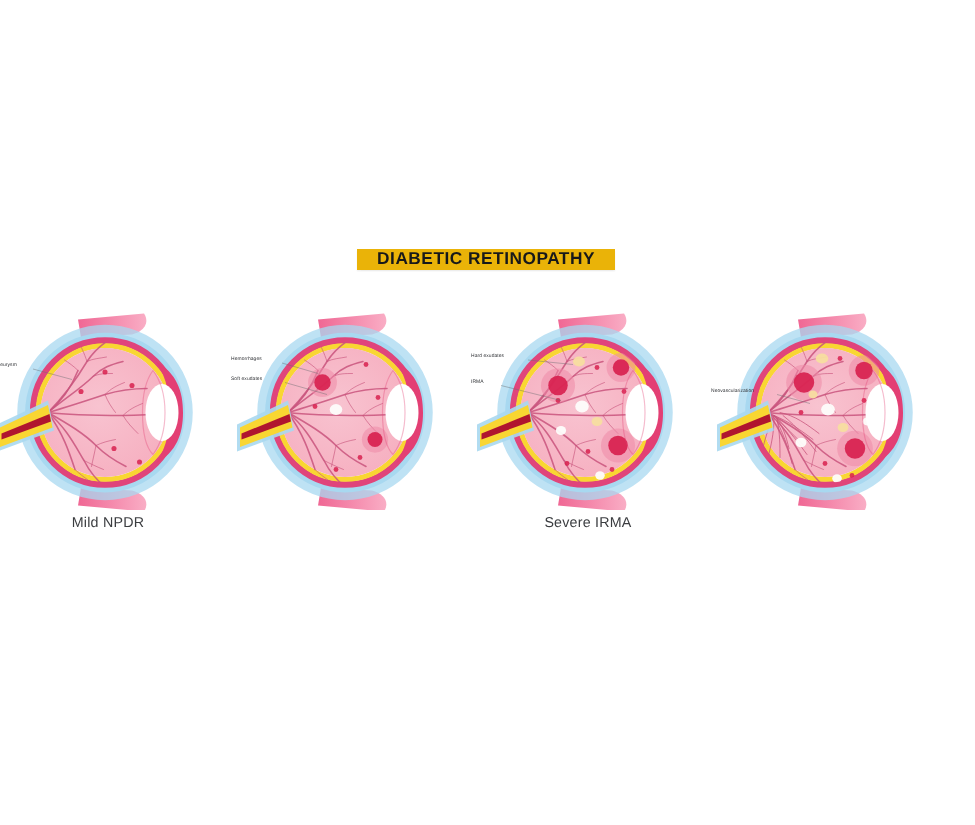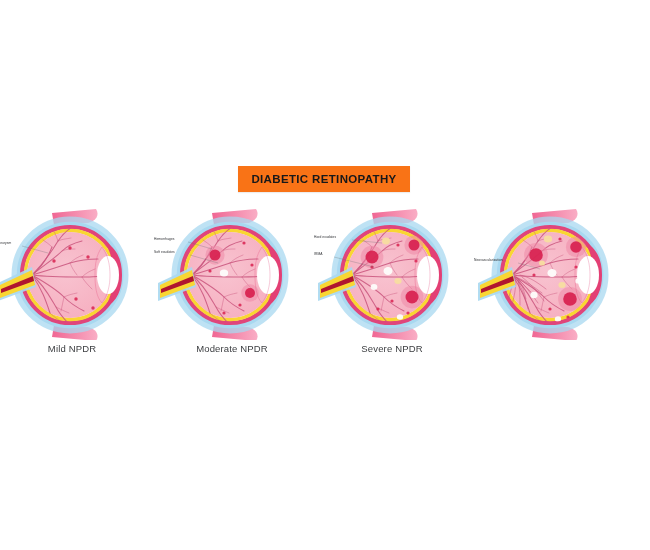--- a/index.html
+++ b/index.html
@@ -9,22 +9,22 @@
     font-family:"Liberation Sans", sans-serif;
     overflow:hidden;
     position:relative;
   }
   #stage{position:absolute;left:0;top:0;width:650px;height:550px;}
 
   
   #title-banner{
     position:absolute;
     left:238px;top:166px;
-    width:172px;height:26px;
-    background:#f97316;
+    width:172px;height:14px;
+    background:#eab308;
     display:flex;align-items:center;justify-content:center;
     box-shadow:0 1px 1px rgba(0,0,0,0.07);
   }
   #title-banner .title-text{
     font-size:11.5px;
     font-weight:bold;
     letter-spacing:0.35px;
     color:#17181a;
     white-space:nowrap;
   }
@@ -239,21 +239,20 @@
       <path d="M110,42 C116,50 118,60 118,70 C118,80 116,90 110,98
                C104,92 103,80 103,70 C103,60 104,50 110,42 Z" fill="none" stroke="#e33f74" stroke-width="0.8" opacity="0.35"></path>
     </g>
   </svg>
       <svg viewBox="0 0 160 135" style="position:absolute;left:0;top:0;width:160px;height:135px;pointer-events:none;">
         <path d="M36,37 L60,44" stroke="#6b6d70" stroke-width="0.35" fill="none" opacity="0.85"></path>
         <path d="M38,50 L66,58" stroke="#6b6d70" stroke-width="0.35" fill="none" opacity="0.85"></path>
       </svg>
       <div class="callout" style="left: 2px; top: 33px;">Hemorrhages</div>
       <div class="callout" style="left: 2px; top: 46px;">Soft exudates</div>
-      <div class="eye-caption">Moderate NPDR</div>
     </div>
   <div class="eye-panel" id="panel-2">
   <svg class="eye-svg" viewBox="0 0 160 135" xmlns="http://www.w3.org/2000/svg">
     <defs>
       <radialGradient id="vitg2" cx="45%" cy="45%" r="62%">
         <stop offset="0%" stop-color="#f8c3d0"></stop>
         <stop offset="100%" stop-color="#f6afc0"></stop>
       </radialGradient>
       <linearGradient id="musg2" x1="0" y1="0" x2="1" y2="0">
         <stop offset="0%" stop-color="#ef5f8e"></stop>
@@ -338,21 +337,21 @@
       <path d="M110,42 C116,50 118,60 118,70 C118,80 116,90 110,98
                C104,92 103,80 103,70 C103,60 104,50 110,42 Z" fill="none" stroke="#e33f74" stroke-width="0.8" opacity="0.35"></path>
     </g>
   </svg>
       <svg viewBox="0 0 160 135" style="position:absolute;left:0;top:0;width:160px;height:135px;pointer-events:none;">
         <path d="M40,35 L70,38" stroke="#6b6d70" stroke-width="0.35" fill="none" opacity="0.85"></path>
         <path d="M22,52 L62,62" stroke="#6b6d70" stroke-width="0.35" fill="none" opacity="0.85"></path>
       </svg>
       <div class="callout" style="left: 2px; top: 31px;">Hard exudates</div>
       <div class="callout" style="left: 2px; top: 48px;">IRMA</div>
-      <div class="eye-caption">Severe NPDR</div>
+      <div class="eye-caption">Severe IRMA</div>
     </div>
   <div class="eye-panel" id="panel-3">
   <svg class="eye-svg" viewBox="0 0 160 135" xmlns="http://www.w3.org/2000/svg">
     <defs>
       <radialGradient id="vitg3" cx="45%" cy="45%" r="62%">
         <stop offset="0%" stop-color="#f8c3d0"></stop>
         <stop offset="100%" stop-color="#f6afc0"></stop>
       </radialGradient>
       <linearGradient id="musg3" x1="0" y1="0" x2="1" y2="0">
         <stop offset="0%" stop-color="#ef5f8e"></stop>

